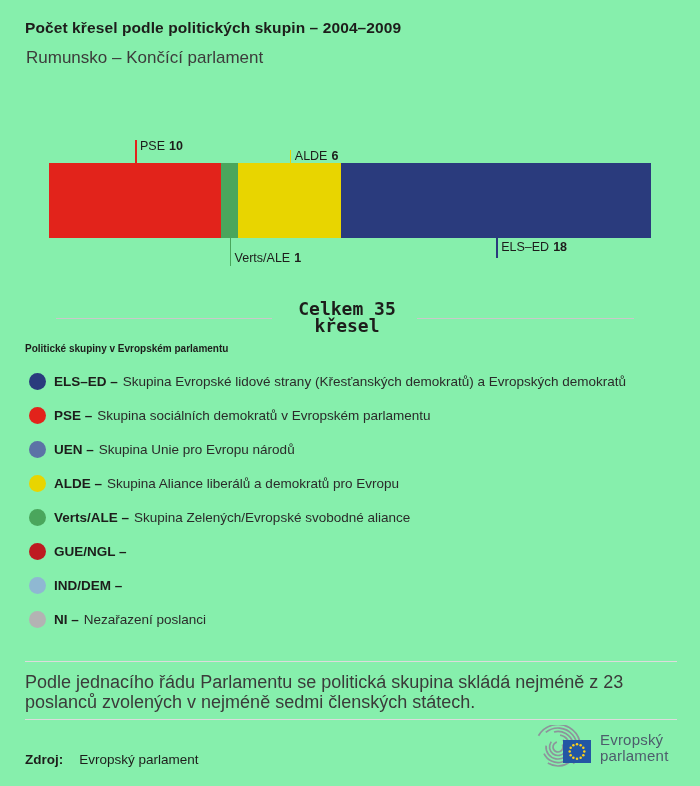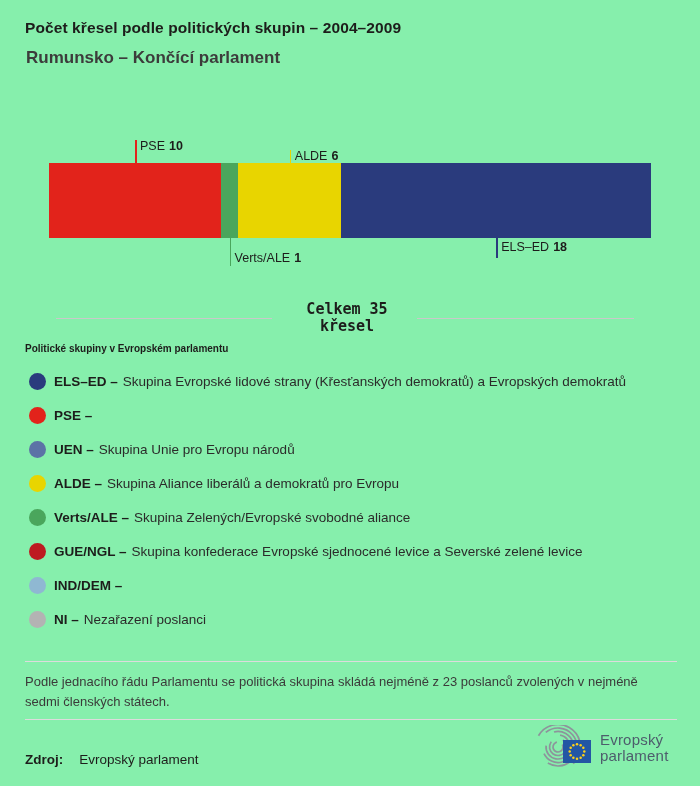--- a/index.html
+++ b/index.html
@@ -2,48 +2,48 @@
 <html><head>
 <meta charset="utf-8">
 <style>
   html,body{margin:0;padding:0;background:#ffffff;}
   #page{position:relative;width:700px;height:786px;background:#86efac;overflow:hidden;
         font-family:"Liberation Sans", sans-serif;color:#1d1d1b;}
   .abs{position:absolute;}
 
   
   .title{left:25px;top:19px;font-size:15.5px;font-weight:700;color:#1d1d1b;letter-spacing:.1px;}
-  .subtitle{left:26px;top:48px;font-size:17px;font-weight:700;color:#3c3c3b;}
+  .subtitle{left:26px;top:48px;font-size:17px;font-weight:400;color:#3c3c3b;}
 
   
   .bar{left:49px;top:163px;width:602px;height:75px;display:flex;}
   .bar-segment{height:100%;}
   .callout-tick{position:absolute;width:1.5px;}
   .callout-label{position:absolute;font-size:12.5px;white-space:nowrap;color:#1d1d1b;}
   .callout-label .val{font-weight:700;margin-left:4px;}
 
   
   .total-caption{left:272px;top:301px;width:150px;text-align:center;
-    font-family:"DejaVu Sans Mono", monospace;font-weight:700;font-size:15px;line-height:16.5px;color:#1d1d1b;}
+    font-family:"DejaVu Sans Mono", monospace;font-weight:700;font-size:18px;line-height:16.5px;color:#1d1d1b;}
   .total-line{height:1px;background:#c9c9c9;top:318px;}
   .total-line.l{left:56px;width:216px;}
   .total-line.r{left:417px;width:217px;}
 
   
   .legend-heading{left:25px;top:343px;font-size:10px;font-weight:700;color:#1d1d1b;}
   .legend{left:29px;top:364px;}
   .legend-row{display:flex;align-items:center;height:34px;white-space:nowrap;text-align:center;}
   .legend-dot{width:17px;height:17px;border-radius:50%;flex:0 0 auto;margin-right:8px;}
   .legend-label{font-size:13.5px;font-weight:700;margin-right:5px;}
   .legend-desc{font-size:13.5px;color:#2b2b2a;}
 
   
   .rule{left:25px;width:652px;height:1px;background:#dcdcdc;}
   .rule.r1{top:661px;} .rule.r2{top:719px;}
-  .footnote{left:25px;top:672px;width:640px;font-size:13px;line-height:20px;color:#3b3b3a;}
+  .footnote{left:25px;top:672px;width:640px;font-size:18px;line-height:20px;color:#3b3b3a;}
   .source{left:25px;top:752px;font-size:13.5px;color:#1d1d1b;}
   .source .lbl{font-weight:700;margin-right:16px;}
 
   
   .logo-arcs{left:527px;top:725px;width:66px;height:46px;}
   .eu-flag{left:563px;top:740px;width:28px;height:23px;background:#2356a4;}
   .eu-flag svg{display:block;}
   .logo-text{left:600px;top:732px;font-size:15px;line-height:15.5px;font-weight:400;color:#4d5d6c;letter-spacing:.2px;}
 </style>
 </head>
@@ -81,40 +81,40 @@
   <div class="abs legend-heading">Politické skupiny v Evropském parlamentu</div>
   <div class="abs legend">
       <div class="legend-row">
         <span class="legend-dot" style="background: rgb(42, 59, 125);"></span>
         <span class="legend-label">ELS–ED –</span>
         <span class="legend-desc">Skupina Evropské lidové strany (Křesťanských demokratů) a Evropských demokratů</span>
       </div>
       <div class="legend-row">
         <span class="legend-dot" style="background: rgb(226, 35, 27);"></span>
         <span class="legend-label">PSE –</span>
+        <span class="legend-desc">Skupina sociálních demokratů v Evropském parlamentu</span>
       </div>
       <div class="legend-row">
         <span class="legend-dot" style="background: rgb(92, 115, 166);"></span>
         <span class="legend-label">UEN –</span>
         <span class="legend-desc">Skupina Unie pro Evropu národů</span>
       </div>
       <div class="legend-row">
         <span class="legend-dot" style="background: rgb(232, 213, 0);"></span>
         <span class="legend-label">ALDE –</span>
         <span class="legend-desc">Skupina Aliance liberálů a demokratů pro Evropu</span>
       </div>
       <div class="legend-row">
         <span class="legend-dot" style="background: rgb(74, 166, 92);"></span>
         <span class="legend-label">Verts/ALE –</span>
         <span class="legend-desc">Skupina Zelených/Evropské svobodné aliance</span>
       </div>
       <div class="legend-row">
         <span class="legend-dot" style="background: rgb(189, 27, 33);"></span>
         <span class="legend-label">GUE/NGL –</span>
-        <span class="legend-desc">Skupina konfederace Evropské sjednocené levice a Severské zelené levice</span>
       </div>
       <div class="legend-row">
         <span class="legend-dot" style="background: rgb(143, 184, 210);"></span>
         <span class="legend-label">IND/DEM –</span>
       </div>
       <div class="legend-row">
         <span class="legend-dot" style="background: rgb(179, 179, 179);"></span>
         <span class="legend-label">NI –</span>
         <span class="legend-desc">Nezařazení poslanci</span>
       </div>

